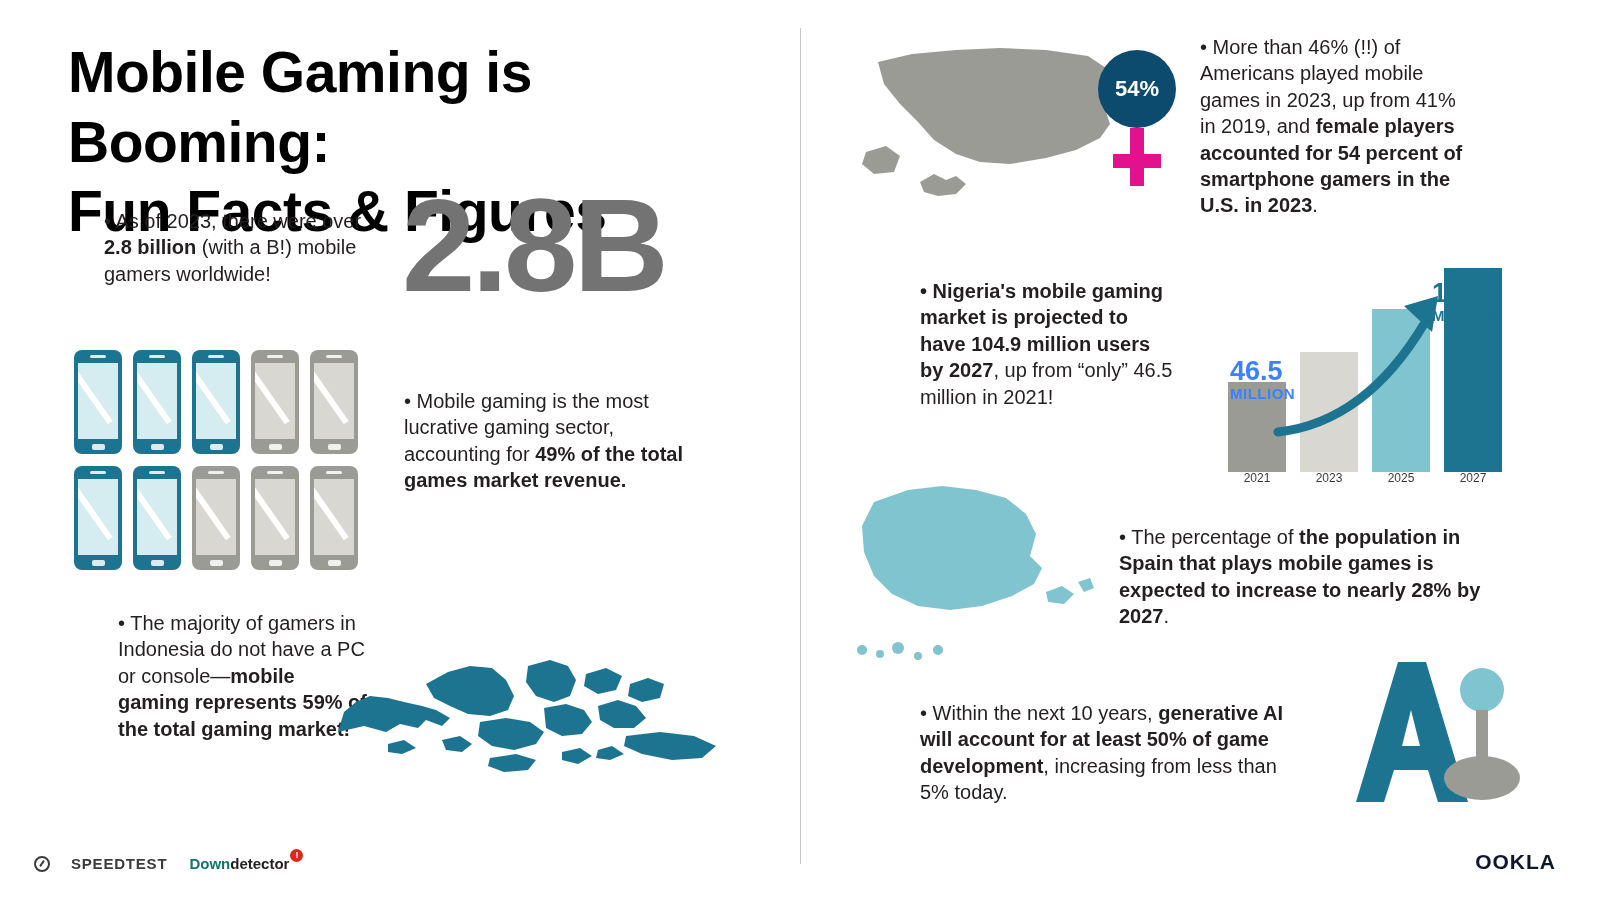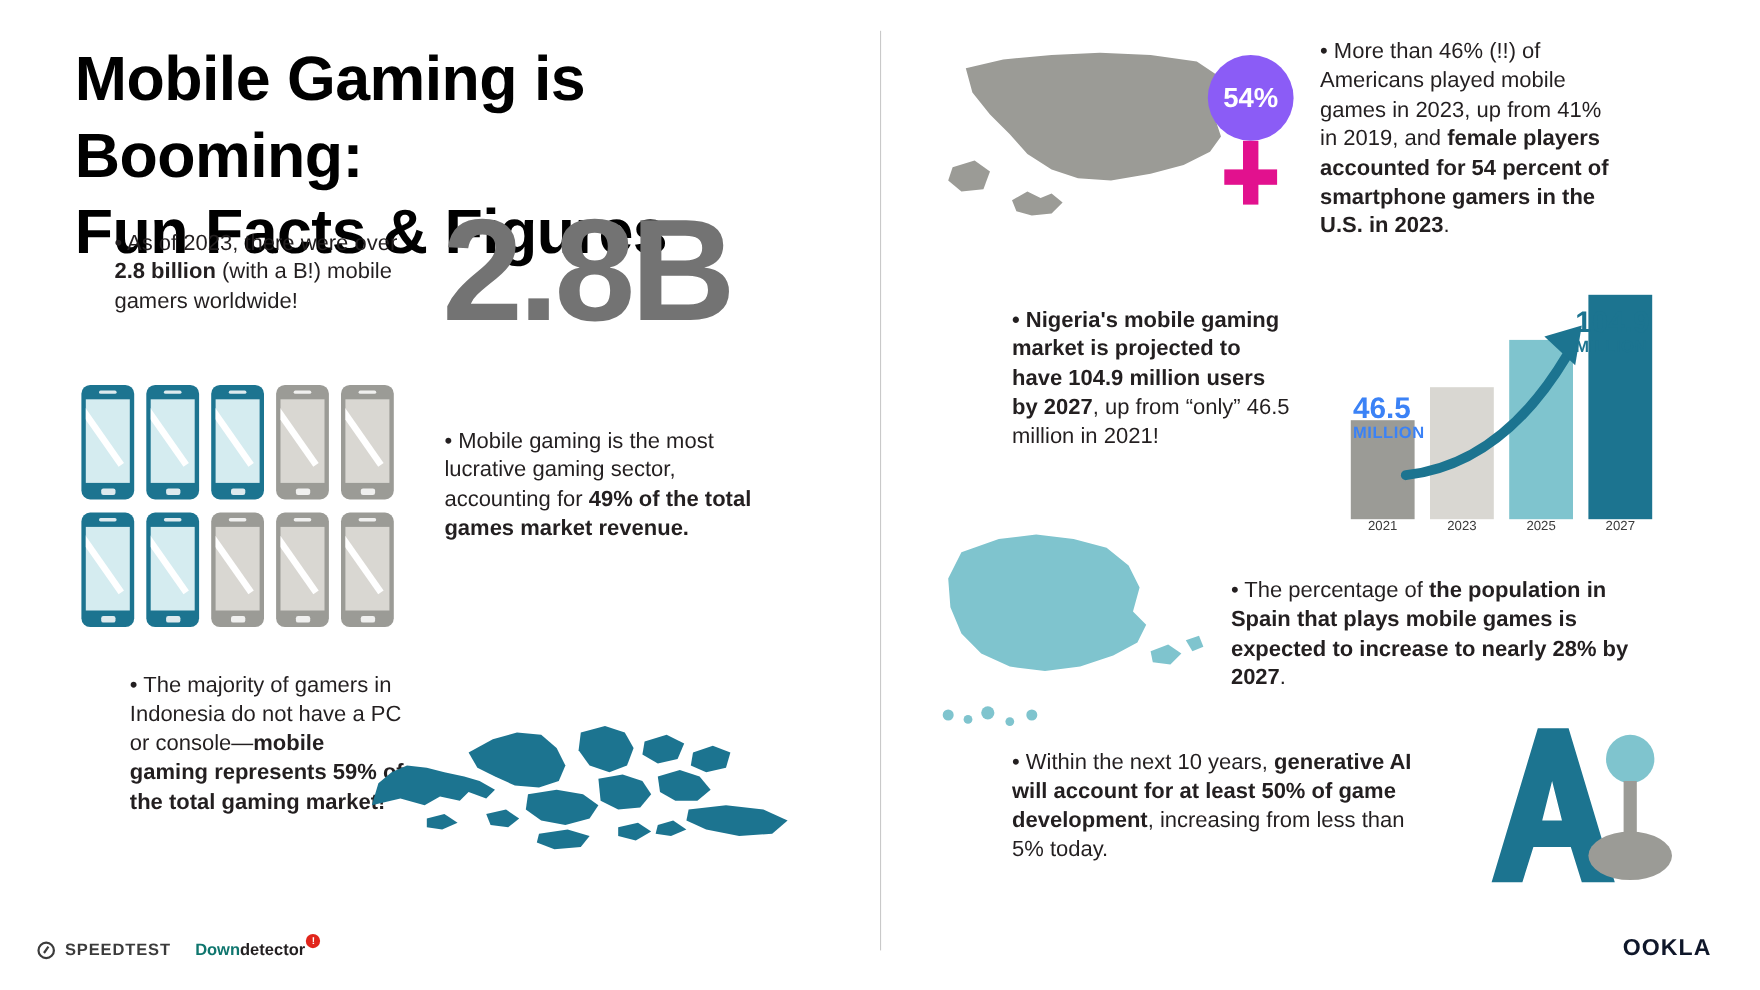--- a/index.html
+++ b/index.html
@@ -152,23 +152,23 @@
     left: 1088px;
     top: 50px;
     width: 96px;
     height: 142px;
   }
   .female-badge .circle {
     position: absolute;
     left: 10px; top: 0;
     width: 78px; height: 78px;
     border-radius: 50%;
-    background: #8b5cf6;
+    background: #0c4a6e;
     color: #ffffff;
-    font-size: 25px;
+    font-size: 22px;
     font-weight: bold;
     display: flex;
     align-items: center;
     justify-content: center;
     box-sizing: border-box;
   }
   .female-badge .stem {
     position: absolute;
     left: 42px; top: 78px;
     width: 14px; height: 58px;
@@ -258,21 +258,21 @@
   .fact-6 {
     position: absolute;
     left: 1100px;
     top: 524px;
     width: 380px;
     margin-left: 19px;
   }
   .fact-7 {
     position: absolute;
     left: 920px;
-    top: 680px;
+    top: 700px;
     width: 380px;
   }
 
   .ai-logo {
     position: absolute;
     left: 1350px;
     top: 652px;
     width: 170px;
     height: 160px;
   }
@@ -282,21 +282,21 @@
     position: absolute;
     left: 34px;
     bottom: 28px;
     display: flex;
     align-items: center;
     gap: 22px;
   }
   .speedtest {
     display: flex;
     align-items: center;
-    gap: 9px;
+    gap: 21px;
     font-size: 15px;
     font-weight: bold;
     letter-spacing: .8px;
     color: #3b3b3b;
   }
   .speedtest .dial {
     width: 16px; height: 16px;
     border-radius: 50%;
     border: 2px solid #3b3b3b;
     position: relative;

